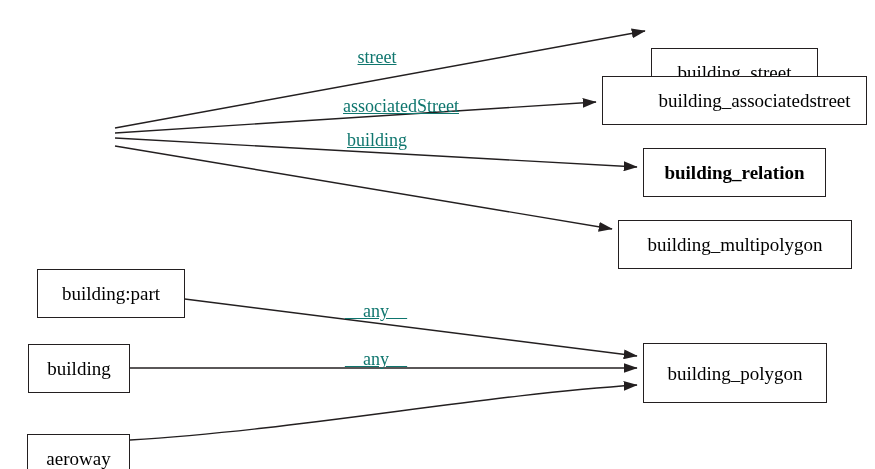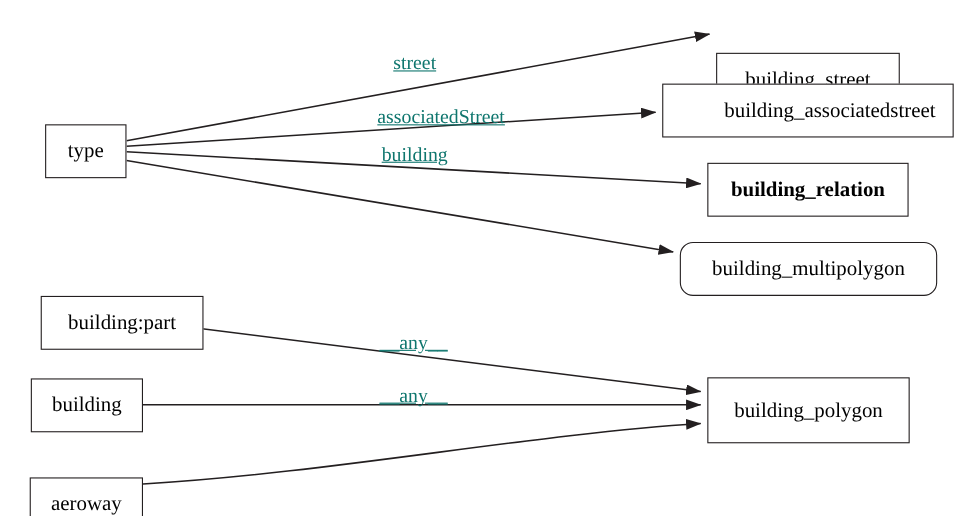--- a/index.html
+++ b/index.html
@@ -82,37 +82,34 @@
 
     <g>
       <path d="M130,368 L637,368" fill="none" stroke="#231f20" stroke-width="1.4" marker-end="url(#arrowhead)"></path>
     </g>
 
     <g>
       <path d="M130,440 C300,430 480,395 637,385" fill="none" stroke="#231f20" stroke-width="1.4" marker-end="url(#arrowhead)"></path>
     </g>
   </svg>
 
-  <div class="node" style="left:41px; top:113px; width:74px; height:49px;">
-    <span>type</span>
-  </div>
 
   <div class="node" style="left:651px; top:4px; width:167px; height:49px;margin-top:44px;">
     <span>building_street</span>
   </div>
 
   <div class="node" style="left:602px; top:76px; width:265px; height:49px;padding-left:40px;">
     <span>building_associatedstreet</span>
   </div>
 
   <div class="node" style="left:643px; top:148px; width:183px; height:49px;font-weight:bold;">
     <span>building_relation</span>
   </div>
 
-  <div class="node" style="left:618px; top:220px; width:234px; height:49px;border-radius:12px;">
+  <div class="node" style="left:618px; top:220px; width:234px; height:49px;">
     <span>building_multipolygon</span>
   </div>
 
   <div class="node" style="left:5px; top:269px; width:148px; height:49px;margin-left:32px;">
     <span>building:part</span>
   </div>
 
   <div class="node" style="left:28px; top:344px; width:102px; height:49px;">
     <span>building</span>
   </div>

